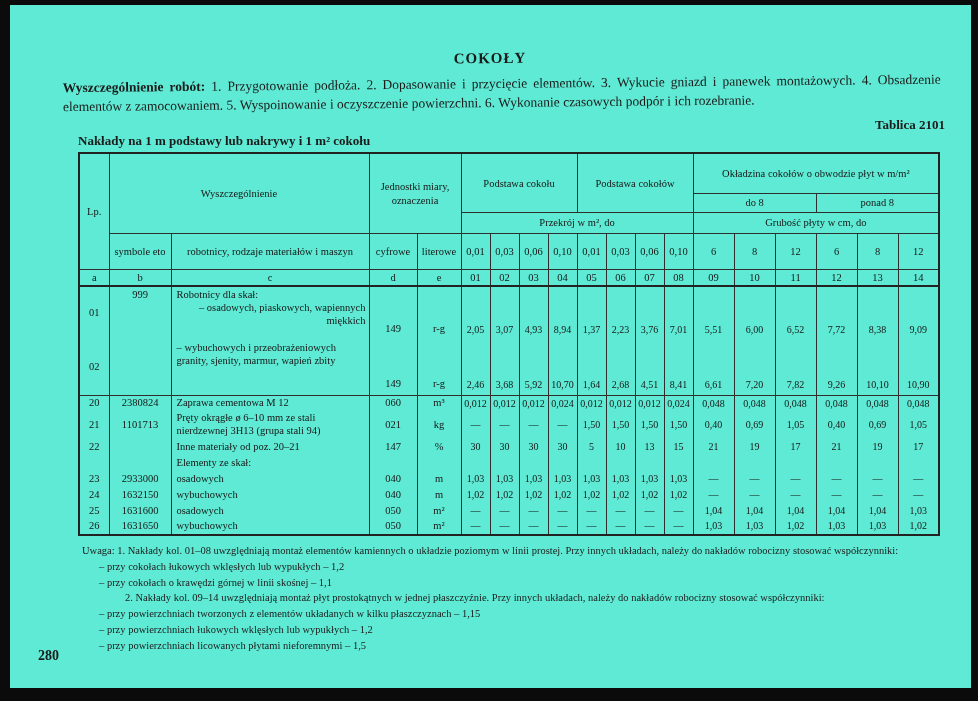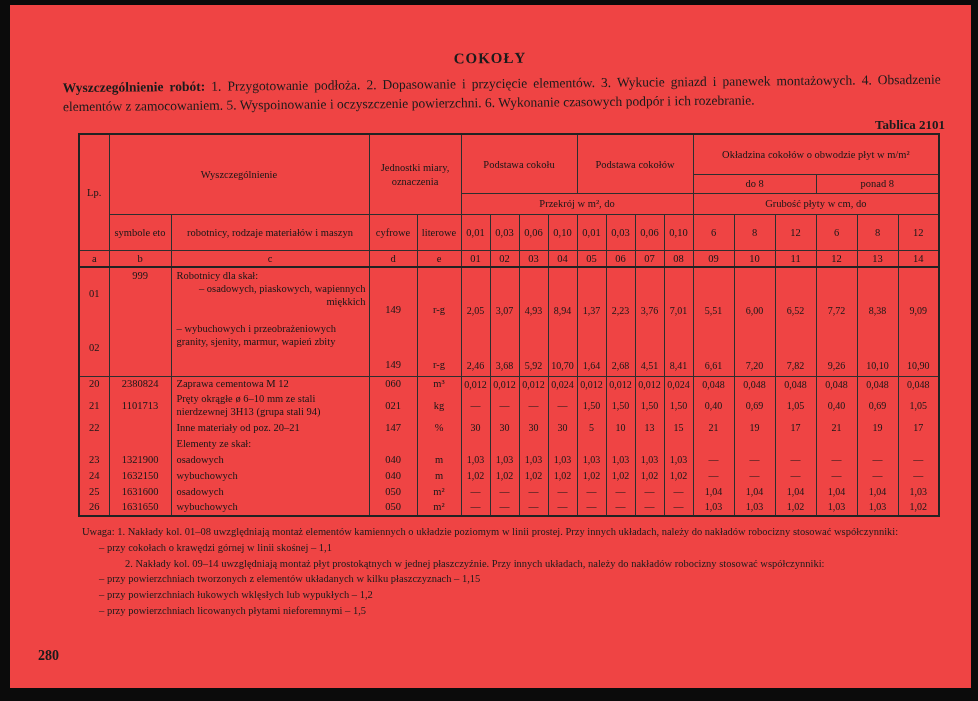--- a/index.html
+++ b/index.html
@@ -4,21 +4,21 @@
 <style>
   html,body{margin:0;padding:0;}
   body{
     width:978px;height:701px;position:relative;overflow:hidden;
     background:#0b0b0b;
     font-family:"Liberation Serif","DejaVu Serif",serif;
     color:#1b1b1b;
   }
   .page{
     position:absolute;left:10px;top:5px;right:7px;bottom:13px;
-    background:#ef4444;
+    background:#5eead4;
     overflow:hidden;
   }
   .content{position:relative;width:100%;height:100%;}
 
   .top-skew{transform:rotate(-0.55deg);transform-origin:40% 100%;}
   .title{
     text-align:center;font-weight:bold;font-size:15px;letter-spacing:1px;
     padding-top:46px;
   }
   .intro{
@@ -79,20 +79,21 @@
 
 <div class="page">
   <div class="content">
 
     <div class="top-skew">
       <div class="title">COKOŁY</div>
       <div class="intro"><span class="lbl">Wyszczególnienie robót:</span><span> 1. Przygotowanie podłoża. 2. Dopasowanie i przycięcie elementów. 3. Wykucie gniazd i panewek montażowych. 4. Obsadzenie elementów z zamocowaniem. 5. Wyspoinowanie i oczyszczenie powierzchni. 6. Wykonanie czasowych podpór i ich rozebranie.</span></div>
     </div>
 
     <div class="tablica">Tablica 2101</div>
+    <div class="caption">Nakłady na 1 m podstawy lub nakrywy i 1 m² cokołu</div>
 
     <table class="norms">
       <colgroup>
         <col style="width:30px">
           <col style="width:62px">
           <col style="width:198px">
         <col style="width:48px">
           <col style="width:44px">
         <col style="width:29px">
           <col style="width:29px">
@@ -294,21 +295,21 @@
           <td class="c-val"></td>
           <td class="c-val"></td>
           <td class="c-val"></td>
           <td class="c-val"></td>
           <td class="c-val"></td>
           <td class="c-val"></td>
           <td class="c-val"></td>
         </tr>
         <tr class="open-above open-below">
           <td>23</td>
-          <td>1321900</td>
+          <td>2933000</td>
           <td class="c-desc">osadowych</td>
           <td>040</td>
           <td>m</td>
           <td class="c-val">1,03</td>
           <td class="c-val">1,03</td>
           <td class="c-val">1,03</td>
           <td class="c-val">1,03</td>
           <td class="c-val">1,03</td>
           <td class="c-val">1,03</td>
           <td class="c-val">1,03</td>
@@ -385,20 +386,21 @@
         </tr>
       </tbody>
     </table>
 
     <div class="notes">
       <div class="note-line">
         <span class="note-label">Uwaga:</span>
         <span>1.</span>
         <span>Nakłady kol. 01–08 uwzględniają montaż elementów kamiennych o układzie poziomym w linii prostej. Przy innych układach, należy do nakładów robocizny stosować współczynniki:</span>
       </div>
+      <div class="note-sub">– przy cokołach łukowych wklęsłych lub wypukłych – 1,2</div>
       <div class="note-sub">– przy cokołach o krawędzi górnej w linii skośnej – 1,1</div>
       <div class="note-line n2">
         <span>2.</span>
         <span>Nakłady kol. 09–14 uwzględniają montaż płyt prostokątnych w jednej płaszczyźnie. Przy innych układach, należy do nakładów robocizny stosować współczynniki:</span>
       </div>
       <div class="note-sub">– przy powierzchniach tworzonych z elementów układanych w kilku płaszczyznach – 1,15</div>
       <div class="note-sub">– przy powierzchniach łukowych wklęsłych lub wypukłych – 1,2</div>
       <div class="note-sub">– przy powierzchniach licowanych płytami nieforemnymi – 1,5</div>
     </div>
 

